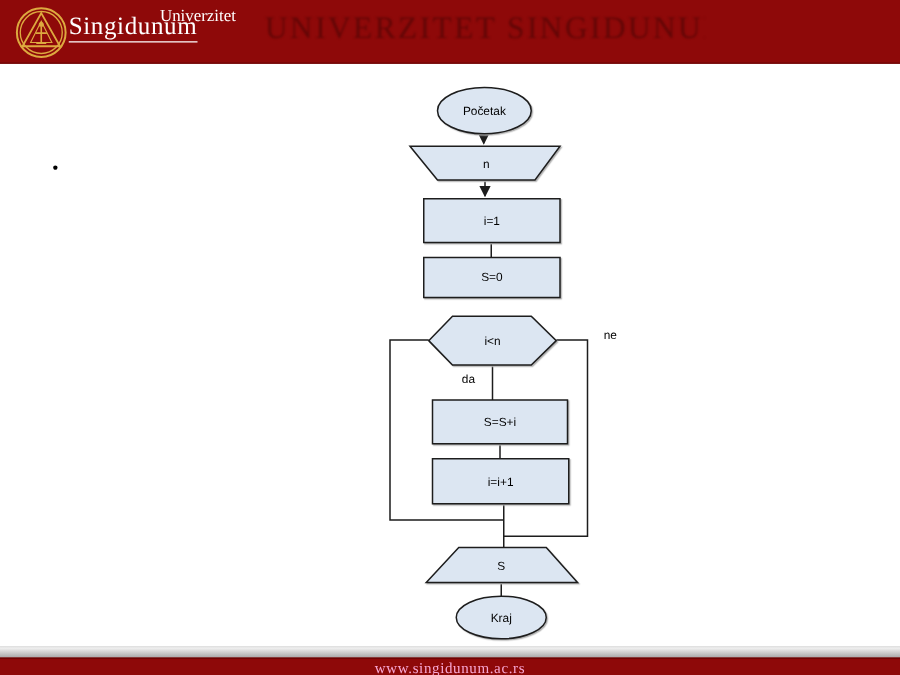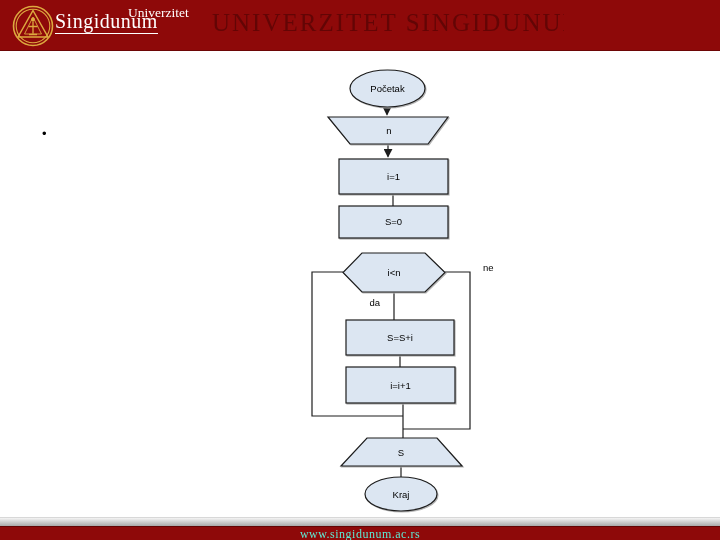--- a/index.html
+++ b/index.html
@@ -35,21 +35,21 @@
   .ln  { fill:none; stroke:#1d1d1d; stroke-width:1.2; }
   .lbl { font:9.5px "Liberation Sans", sans-serif; fill:#000; }
   .arrowfill { fill:#1d1d1d; }
 
   
   .footer-stripe { position:absolute; left:0; top:517px; width:720px; height:9px;
                    background:linear-gradient(#f4f4f4,#a9a9a9); border-top:1px solid #d8d8d8; }
   .footer-bar { position:absolute; left:0; top:526px; width:720px; height:14px;
                 background:var(--color-footer-bg,#8e0909); border-top:1px solid #630404;
                 display:flex; align-items:center; justify-content:center; }
-  .footer-url { color:#5eead4; font-family:"Liberation Serif", serif; font-size:12px;
+  .footer-url { color:#f9a8d4; font-family:"Liberation Serif", serif; font-size:12px;
                 letter-spacing:0.5px; line-height:1;text-align:right; }
 </style>
 </head>
 <body>
 
 <div class="slide">
 
   <header class="header-bar">
     <div class="watermark">UNIVERZITET SINGIDUNUM</div>
     <svg class="logo-emblem" width="42" height="44" viewBox="0 0 42 44">

